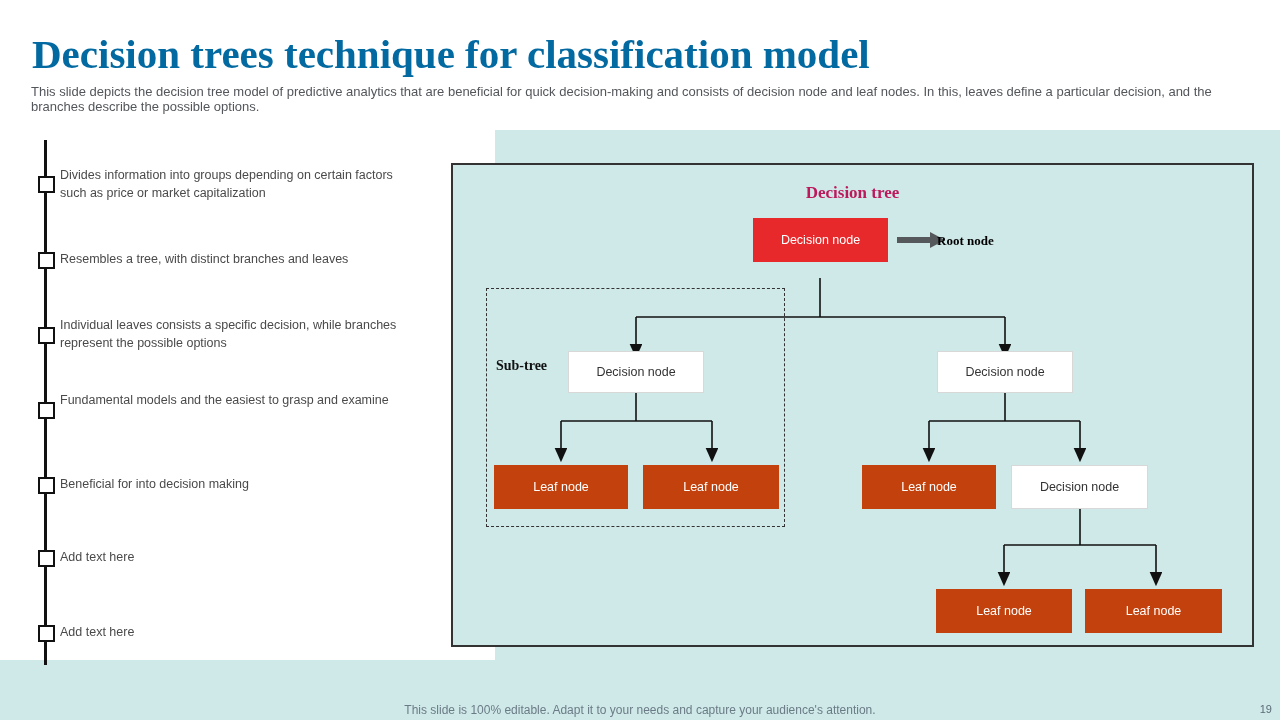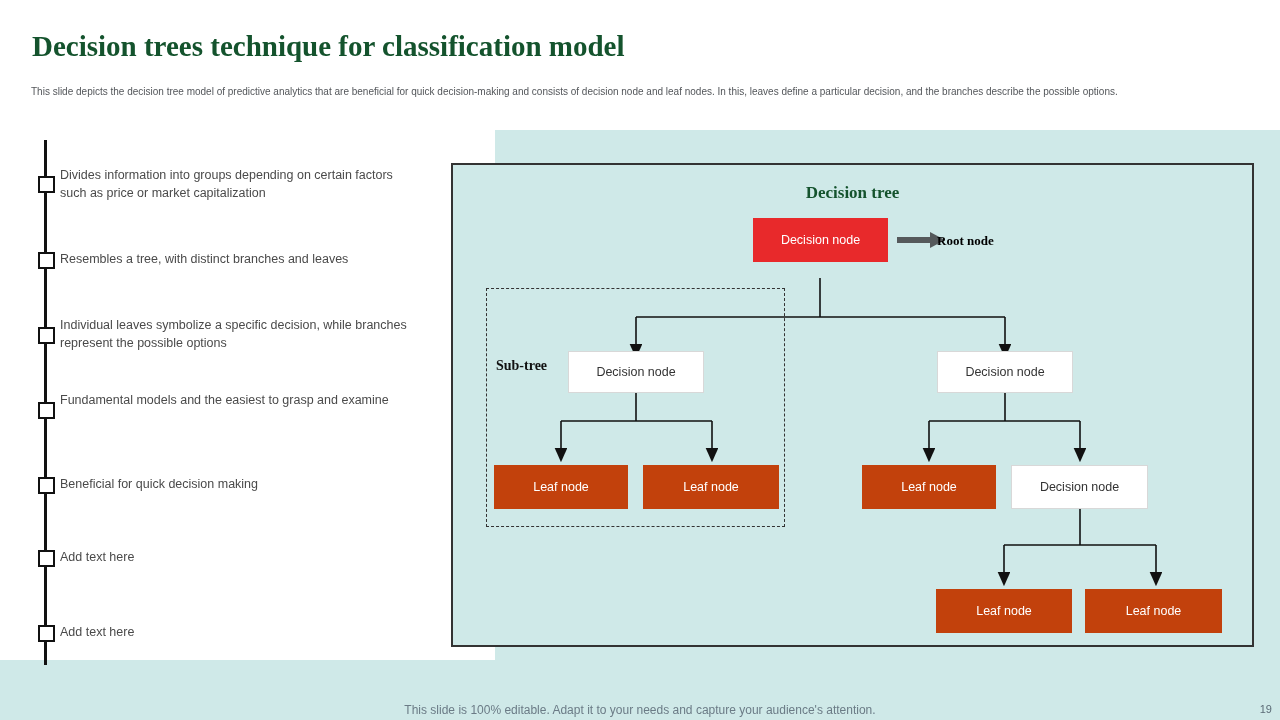--- a/index.html
+++ b/index.html
@@ -10,25 +10,25 @@
     overflow:hidden;
     position:relative;
   }
   
   .header-band{
     position:absolute;left:0;top:0;width:1280px;height:130px;background:#ffffff;
   }
   .title{
     position:absolute;left:32px;top:30px;
     font-family:"Liberation Serif", serif;
-    font-size:29px;font-weight:bold;color:#14532d;letter-spacing:0px;
+    font-size:41px;font-weight:bold;color:#0369a1;letter-spacing:0px;
   }
   .subtitle{
     position:absolute;left:31px;top:84px;width:1215px;
-    font-size:10px;line-height:15px;color:#53565a;
+    font-size:13px;line-height:15px;color:#53565a;
   }
   
   .left-panel{
     position:absolute;left:0;top:130px;width:495px;height:530px;background:#ffffff;
   }
   .timeline{
     position:absolute;left:44px;top:140px;width:3px;height:525px;background:#111111;
   }
   .bullet{
     position:absolute;left:38px;width:13px;height:13px;background:#ffffff;border:2px solid #111111;
@@ -38,21 +38,21 @@
     font-size:12.5px;line-height:18px;color:#4a4a4a;
   }
   
   .diagram-panel{
     position:absolute;left:451px;top:163px;width:799px;height:480px;
     background:#cfe9e8;border:2px solid #333333;
   }
   .diagram-title{
     position:absolute;left:0;top:18px;width:799px;text-align:center;
     font-family:"Liberation Serif", serif;
-    font-size:17px;font-weight:bold;color:#14532d;
+    font-size:17px;font-weight:bold;color:#be185d;
   }
   
   .node{
     position:absolute;display:flex;align-items:center;justify-content:center;
     font-size:12.5px;text-align:center;box-sizing:border-box;
   }
   .node-root{background:#e8292b;color:#ffffff;}
   .node-decision{background:#ffffff;color:#333333;border:1px solid #d8d8d8;}
   .node-leaf{background:#c2410c;color:#ffffff;}
   .root-label{
@@ -87,27 +87,27 @@
 <div class="left-panel"></div>
 <div class="timeline"></div>
 
 <div class="bullet" style="top:176px;"></div>
 <div class="bullet-text" style="top:166px;">Divides information into groups depending on certain factors such as price or market capitalization</div>
 
 <div class="bullet" style="top:252px;"></div>
 <div class="bullet-text" style="top:250px;">Resembles a tree, with distinct branches and leaves</div>
 
 <div class="bullet" style="top:327px;"></div>
-<div class="bullet-text" style="top:316px;">Individual leaves symbolize a specific decision, while branches represent the possible options</div>
+<div class="bullet-text" style="top:316px;">Individual leaves consists a specific decision, while branches represent the possible options</div>
 
 <div class="bullet" style="top:402px;"></div>
 <div class="bullet-text" style="top:391px;">Fundamental models and the easiest to grasp and examine</div>
 
 <div class="bullet" style="top:477px;"></div>
-<div class="bullet-text" style="top:475px;">Beneficial for quick decision making</div>
+<div class="bullet-text" style="top:475px;">Beneficial for into decision making</div>
 
 <div class="bullet" style="top:550px;"></div>
 <div class="bullet-text" style="top:548px;">Add text here</div>
 
 <div class="bullet" style="top:625px;"></div>
 <div class="bullet-text" style="top:623px;">Add text here</div>
 
 <div class="diagram-panel">
 
   <div class="diagram-title">Decision tree</div>

